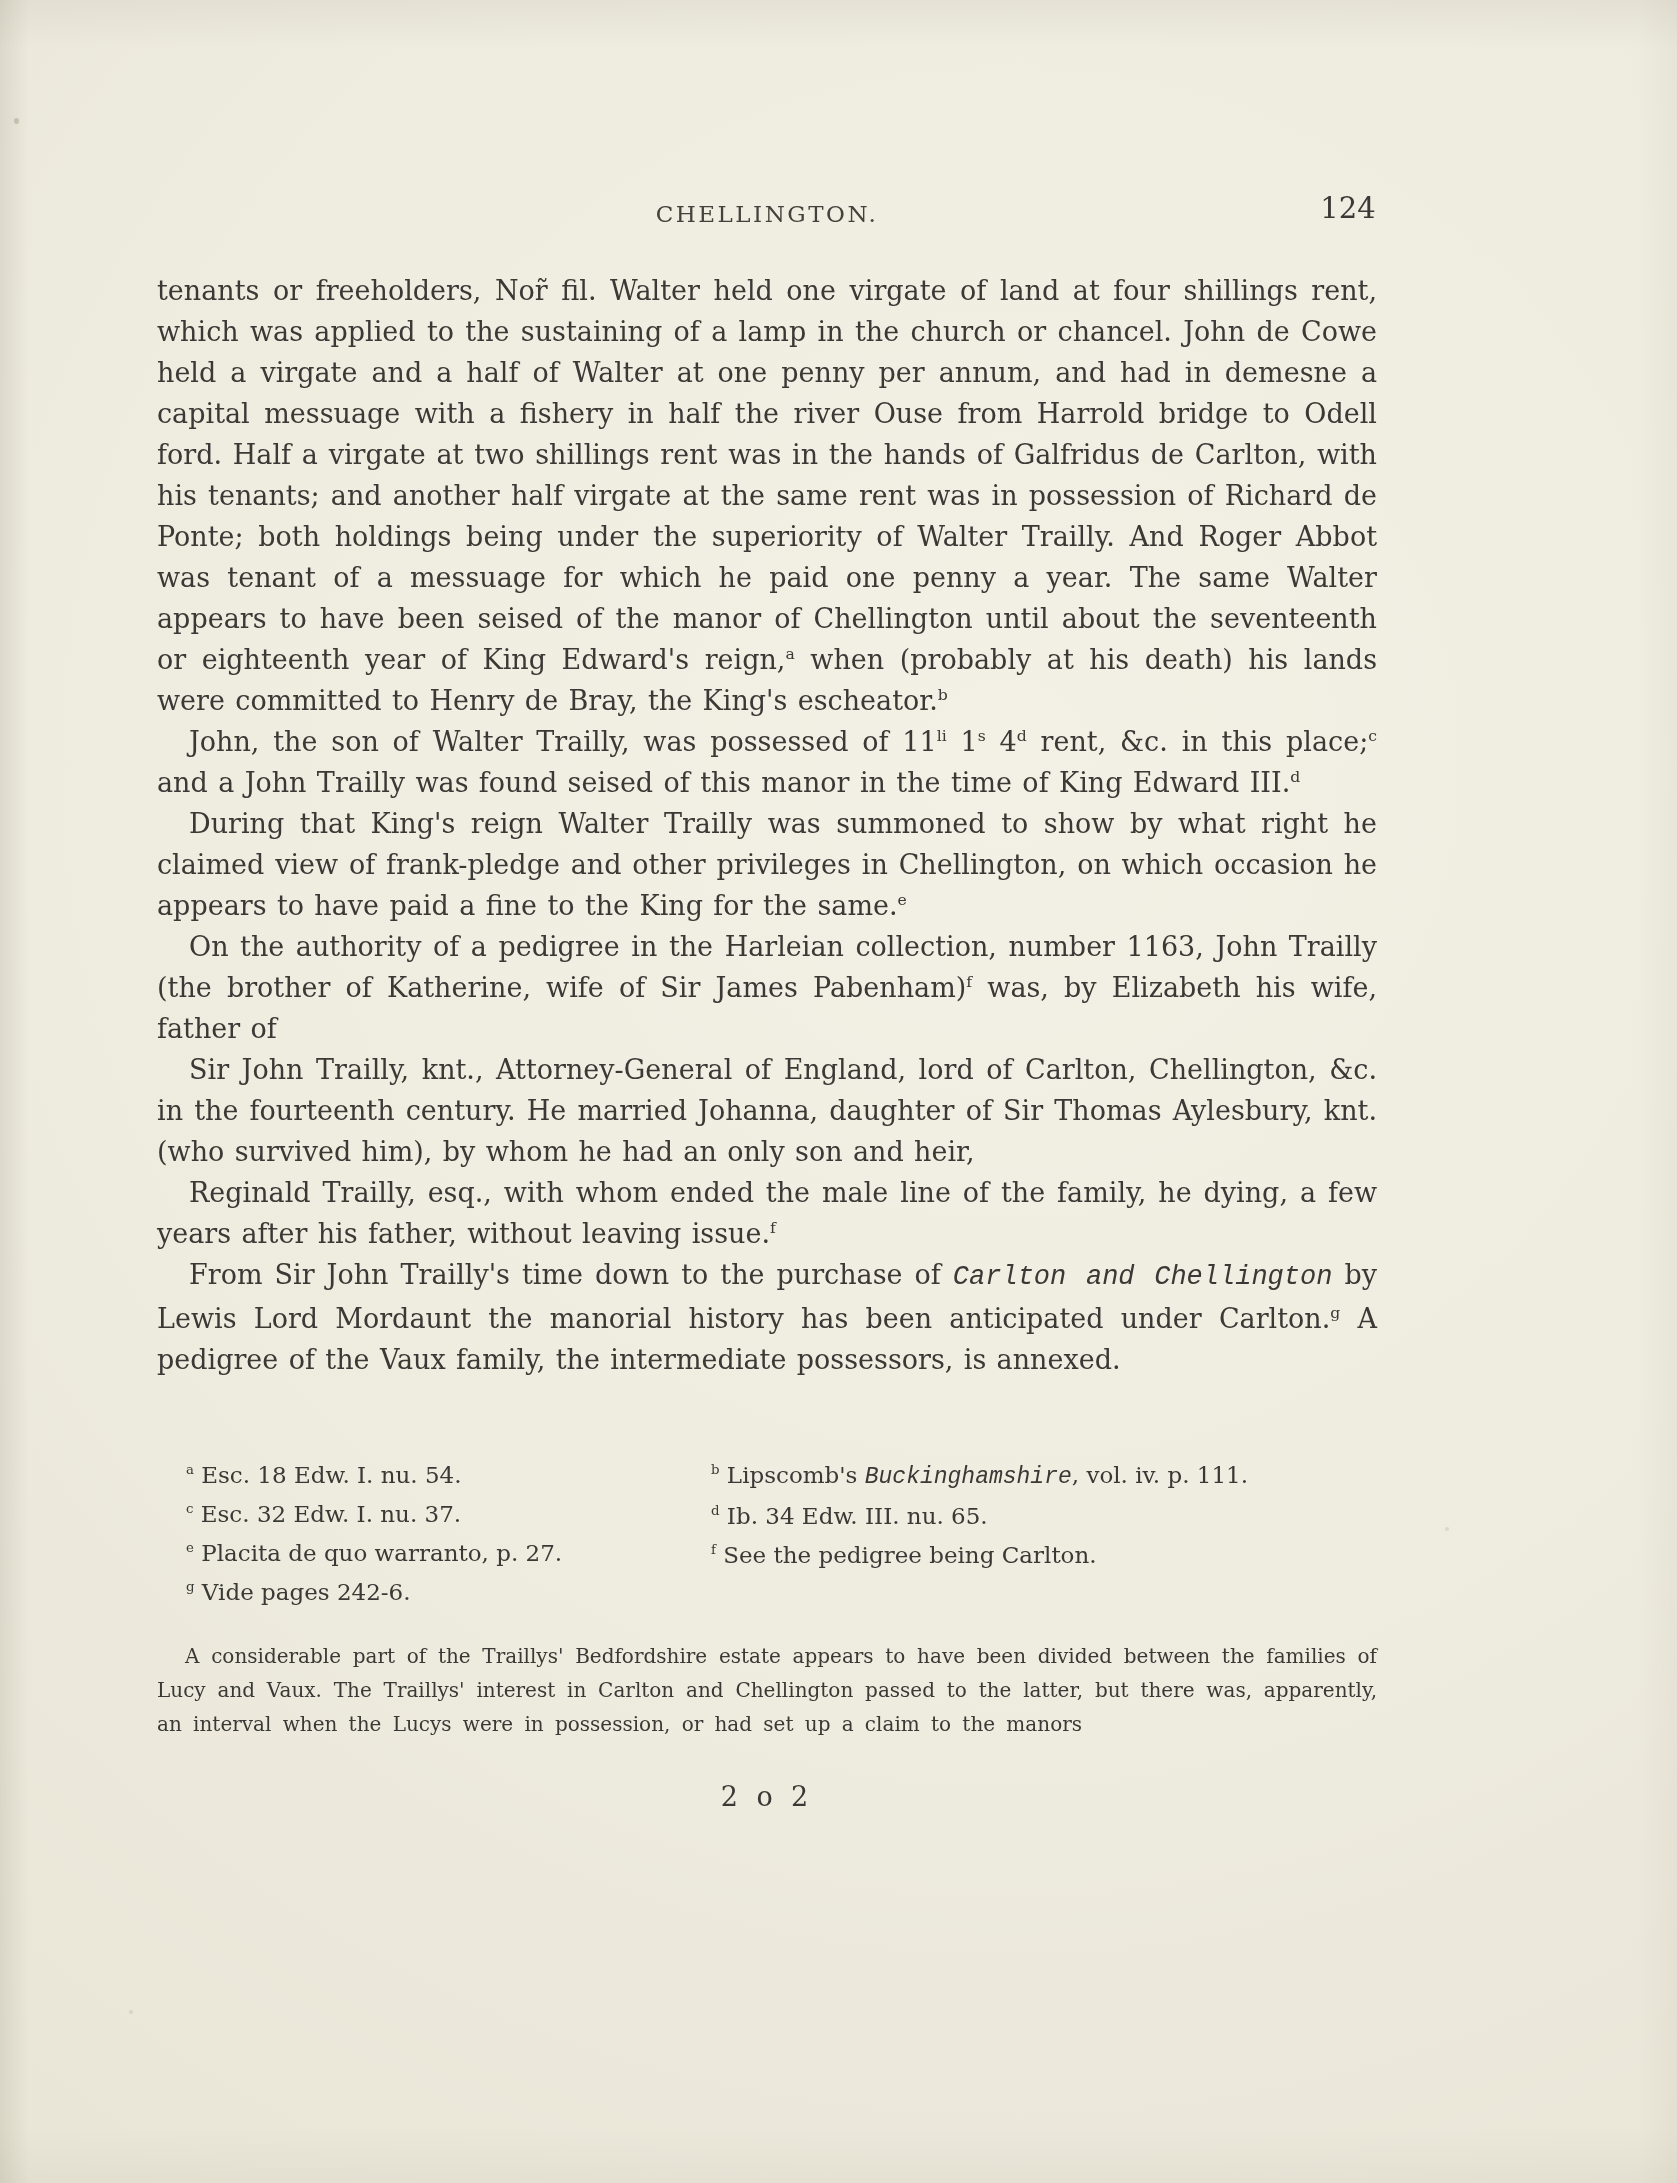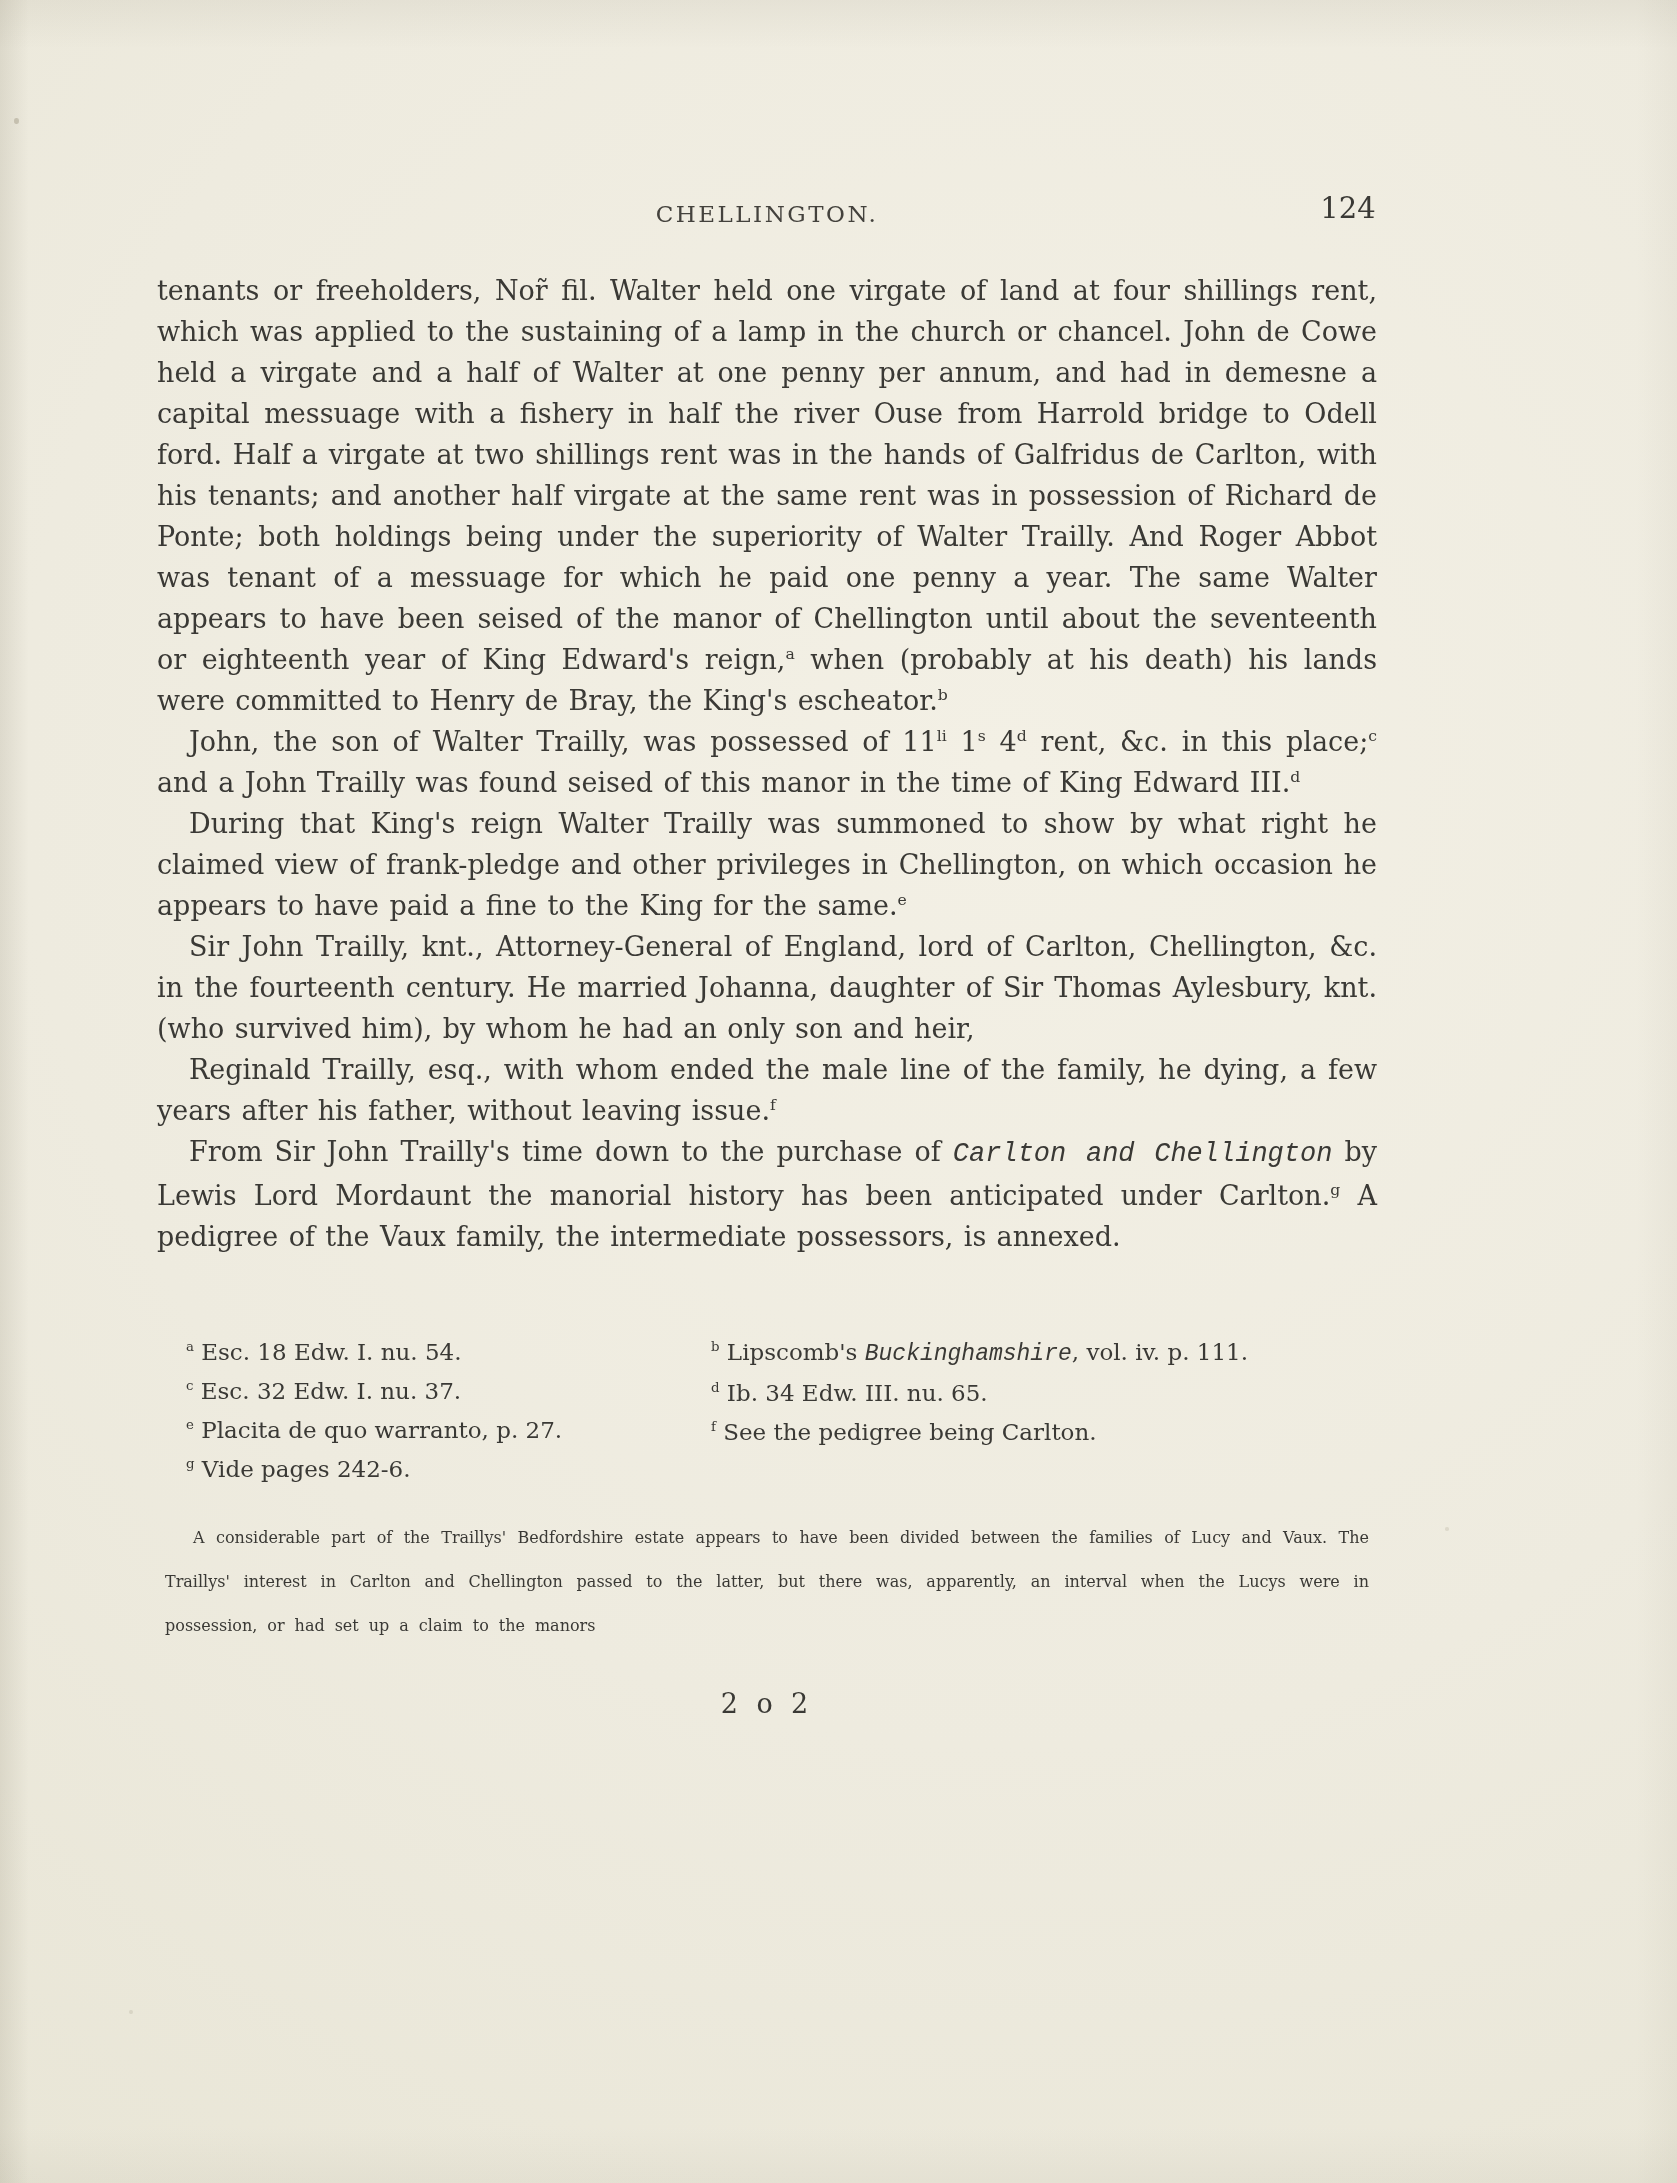--- a/index.html
+++ b/index.html
@@ -51,24 +51,24 @@
     display: flex;
     margin-top: 76px;
     font-size: 23px;
     line-height: 39px;
   }
   .footnotes p { margin: 0; }
   .fn-col-left { flex: 0 0 554px; padding-left: 29px; box-sizing: border-box; }
   .fn-col-right { flex: 1; }
 
   .note {
-    margin: 8px;
+    margin: 0;
     margin-top: 27px;
-    font-size: 16px;
-    line-height: 44px;
+    font-size: 20px;
+    line-height: 34px;
     text-align: justify;
     text-indent: 28px;
     word-spacing: 4.9px;
   }
 
   .signature {
     margin-top: 40px;
     text-align: center;
     font-size: 27px;
     letter-spacing: 4.9px;
@@ -87,20 +87,21 @@
 
     <div class="header-row">
       <span class="running-header">CHELLINGTON.</span>
       <span class="page-number">124</span>
     </div>
 
     <div class="body-text">
         <p class="noindent"><span>tenants or freeholders, Nor̃ fil. Walter held one virgate of land at four shillings rent, which was applied to the sustaining of a lamp in the church or chancel. John de Cowe held a virgate and a half of Walter at one penny per annum, and had in demesne a capital messuage with a fishery in half the river Ouse from Harrold bridge to Odell ford. Half a virgate at two shillings rent was in the hands of Galfridus de Carlton, with his tenants; and another half virgate at the same rent was in possession of Richard de Ponte; both holdings being under the superiority of Walter Trailly. And Roger Abbot was tenant of a messuage for which he paid one penny a year. The same Walter appears to have been seised of the manor of Chellington until about the seventeenth or eighteenth year of King Edward's reign,</span><sup>a</sup><span> when (probably at his death) his lands were committed to Henry de Bray, the King's escheator.</span><sup>b</sup></p>
         <p><span>John, the son of Walter Trailly, was possessed of 11</span><sup>li</sup><span> 1</span><sup>s</sup><span> 4</span><sup>d</sup><span> rent, &amp;c. in this place;</span><sup>c</sup><span> and a John Trailly was found seised of this manor in the time of King Edward III.</span><sup>d</sup></p>
         <p><span>During that King's reign Walter Trailly was summoned to show by what right he claimed view of frank-pledge and other privileges in Chellington, on which occasion he appears to have paid a fine to the King for the same.</span><sup>e</sup></p>
+        <p><span>On the authority of a pedigree in the Harleian collection, number 1163, John Trailly (the brother of Katherine, wife of Sir James Pabenham)</span><sup>f</sup><span> was, by Elizabeth his wife, father of</span></p>
         <p><span>Sir John Trailly, knt., Attorney-General of England, lord of Carlton, Chellington, &amp;c. in the fourteenth century. He married Johanna, daughter of Sir Thomas Aylesbury, knt. (who survived him), by whom he had an only son and heir,</span></p>
         <p><span>Reginald Trailly, esq., with whom ended the male line of the family, he dying, a few years after his father, without leaving issue.</span><sup>f</sup></p>
         <p><span>From Sir John Trailly's time down to the purchase of </span><em>Carlton and Chellington</em><span> by Lewis Lord Mordaunt the manorial history has been anticipated under Carlton.</span><sup>g</sup><span> A pedigree of the Vaux family, the intermediate possessors, is annexed.</span></p>
       </div>
 
     <div class="footnotes">
       <div class="fn-col-left">
           <p><sup>a</sup><span> Esc. 18 Edw. I. nu. 54.</span></p>
           <p><sup>c</sup><span> Esc. 32 Edw. I. nu. 37.</span></p>
           <p><sup>e</sup><span> Placita de quo warranto, p. 27.</span></p>

